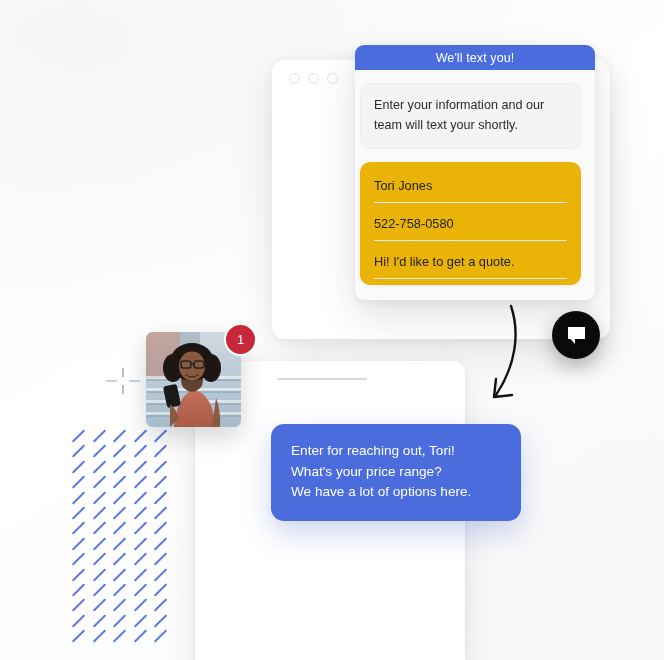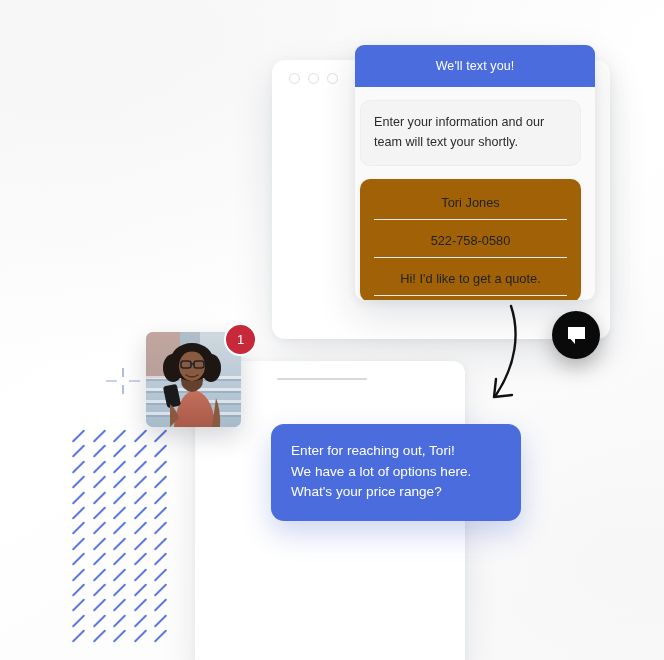--- a/index.html
+++ b/index.html
@@ -110,21 +110,21 @@
     left: 355px;
     top: 45px;
     width: 240px;
     height: 255px;
     background: #fafafa;
     border-radius: 9px;
     overflow: hidden;
     box-shadow: 0 16px 38px rgba(22,28,45,0.13), 0 3px 10px rgba(22,28,45,0.06);
   }
   .widget-header {
-    height: 42px;
+    height: 25px;
     background: #4a6cdc;
     color: #ffffff;
     display: flex;
     align-items: center;
     justify-content: center;
     font-size: 12.5px;
     letter-spacing: 0.1px;
   }
   .widget-body { padding: 13px 14px 0 5px; }
 
@@ -133,25 +133,24 @@
     border: 1px solid #ededed;
     border-radius: 10px;
     padding: 12px 13px 13px 13px;
     color: #2b2b2b;
     font-size: 12.6px;
     line-height: 1.55;
   }
 
   .form-card {
     margin-top: 13px;
-    background: #a16207;
+    background: #eab308;
     border-radius: 10px;
     padding: 12px 14px 6px 14px;
     box-shadow: 0 1px 5px rgba(22,28,45,0.05);
-    text-align: center;
   }
   .form-row {
     font-size: 12.8px;
     color: #222222;
     padding: 4px 0 9px 0;
     border-bottom: 1px solid #ececec;
     margin-bottom: 9px;
     white-space: nowrap;
   }
   .form-row:last-child { margin-bottom: 0; }
@@ -379,22 +378,22 @@
         <rect x="19" y="53" width="14" height="22" rx="3" fill="#1a1a1c" transform="rotate(-12 26 64)"></rect>
         <path d="M24 72 q6 5 9 14 l-9 9 Z" fill="#8a5a40"></path>
         <path d="M70 66 q5 12 4 29 l-8 0 Z" fill="#8a5a40"></path>
       </svg>
     </div>
     <div class="badge">1</div>
   </div>
 
   <div class="reply-bubble">
     <div>Enter for reaching out, Tori!</div>
+    <div>What's your price range?</div>
     <div>We have a lot of options here.</div>
-    <div>What's your price range?</div>
   </div>
 
   <div class="arrow">
     <svg width="46" height="105" viewBox="0 0 46 105" fill="none">
       <path d="M31 3 C 40 30, 36 62, 16 92" stroke="#111111" stroke-width="2.4" stroke-linecap="round" fill="none"></path>
       <path d="M14 94 L16 76 M14 94 L32 92" stroke="#111111" stroke-width="2.4" stroke-linecap="round" fill="none"></path>
     </svg>
   </div>
 
   <div class="launcher">

